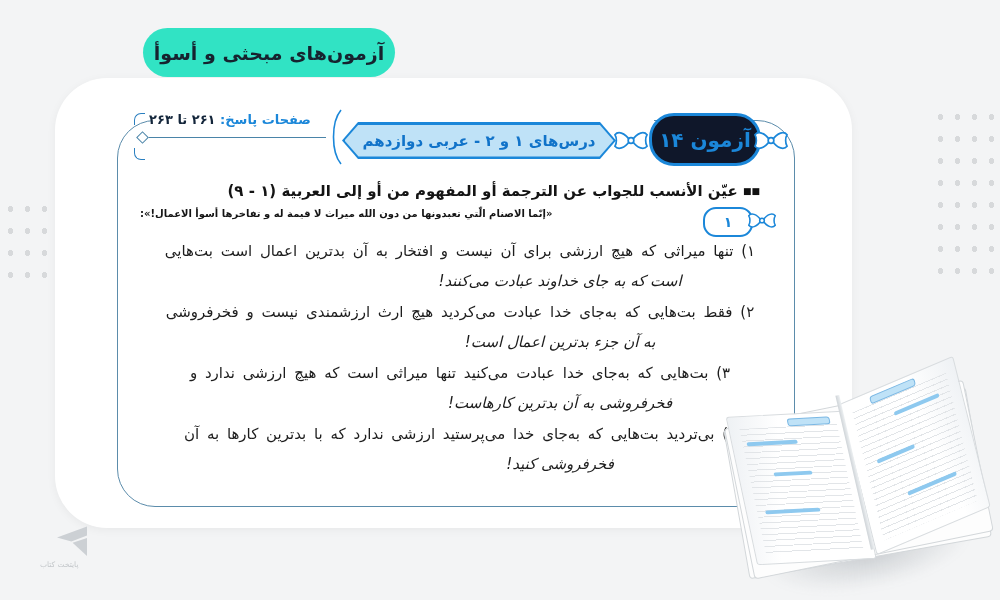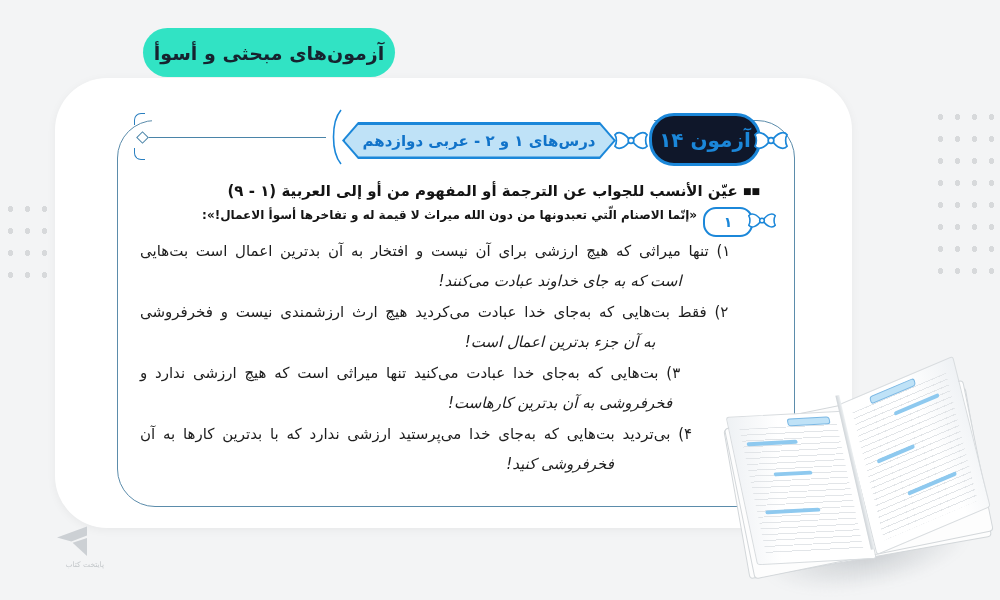--- a/index.html
+++ b/index.html
@@ -77,26 +77,26 @@
 
   
   .instruction{left:150px;top:182px;width:610px;z-index:4;direction:rtl;text-align:right;
     font-size:15px;font-weight:bold;color:#141414;white-space:nowrap;}
   .bullets{font-size:9px;letter-spacing:2px;vertical-align:2px;color:#111;}
   .qpill{
     left:703px;top:207px;width:46px;height:26px;border-radius:13px;border:2px solid #1b87d9;
     background:#fff;z-index:4;display:flex;align-items:center;justify-content:center;
     font-size:14px;font-weight:bold;color:#1b87d9;
   }
-  .qtext{left:140px;top:208px;width:557px;z-index:4;direction:rtl;text-align:right;
-    font-size:12px;font-weight:bold;color:#141414;white-space:nowrap;}
+  .qtext{left:140px;top:208px;width:557px;z-index:4;direction:rtl;text-align:left;
+    font-size:10px;font-weight:bold;color:#141414;white-space:nowrap;}
 
   
   .opt{left:140px;width:640px;z-index:4;direction:rtl;font-size:15px;color:#1d1d1d;white-space:nowrap;}
-  .opt-l1{text-align:left;word-spacing:3px;}
+  .opt-l1{text-align:center;word-spacing:3px;}
   .opt-l2{text-align:center;padding-left:100px;font-style:italic;}
   .o1a{top:242px;} .o1b{top:272px;}
   .o2a{top:303px;} .o2b{top:333px;}
   .o3a{top:364px;} .o3b{top:394px;}
   .o4a{top:425px;} .o4b{top:455px;}
 
   
   .book-wrap{left:726px;top:380px;width:274px;height:220px;z-index:6;}
   .book-shadow{position:absolute;left:26px;top:128px;width:228px;height:84px;
     background:radial-gradient(ellipse at center, rgba(95,105,115,0.30), transparent 65%);
@@ -117,21 +117,21 @@
   .hl{position:absolute;background:#8ec9ef;height:4px;border-radius:2px;}
   .ph{position:absolute;background:#bfe2f7;border:1px solid #7bb8e4;height:6px;border-radius:3px;}
 
   
   .brand{left:40px;top:526px;width:64px;height:52px;z-index:4;}
   .mark{position:absolute;left:17px;top:0;width:30px;height:30px;}
   .mark .m1{position:absolute;inset:0;background:#ccd0d4;
     clip-path:polygon(0 38%, 100% 2%, 100% 32%, 48% 52%);}
   .mark .m2{position:absolute;inset:0;background:#ccd0d4;
     clip-path:polygon(52% 56%, 100% 40%, 100% 100%);}
-  .brand-label{position:absolute;top:34px;width:100%;text-align:right;
+  .brand-label{position:absolute;top:34px;width:100%;text-align:left;
     font-size:7.5px;color:#c3c7ca;white-space:nowrap;}
 </style>
 </head>
 <body>
 
 <div class="abs dots dots-right"></div>
 <div class="abs dots dots-left"></div>
 
 <div class="abs teal-banner">
   <span>آزمون‌های مبحثی و أسوأ</span>
@@ -139,20 +139,24 @@
 
 <div class="abs card"></div>
 
 <div class="abs qbox"></div>
 <div class="abs mask mask1"></div>
 <div class="abs mask mask2"></div>
 
 <div class="abs info-box">
   <div class="corner-br cb1"></div>
   <div class="corner-br cb2"></div>
+  <div class="info-row info-row1">
+    <span class="lbl">صفحات پاسخ:</span>
+    <span class="val">۲۶۱ تا ۲۶۳</span>
+  </div>
   <div class="info-div"></div>
   <div class="diamond"></div>
   <svg class="brace" width="14" height="58" viewBox="0 0 14 58">
     <path d="M12,2 C2,14 2,44 12,56" fill="none" stroke="#1b87d9" stroke-width="1.6"></path>
   </svg>
 </div>
 
 <div class="abs ribbon">
   <div class="ribbon-outer"></div>
   <div class="ribbon-inner">درس‌های ۱ و ۲ - عربی دوازدهم</div>

